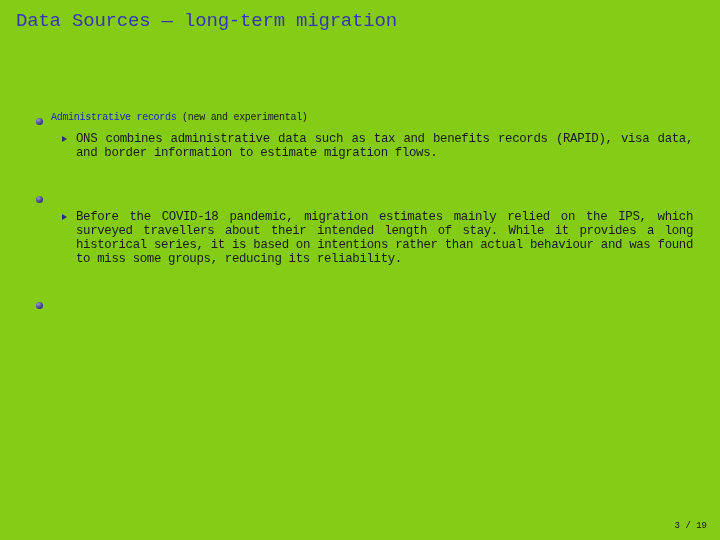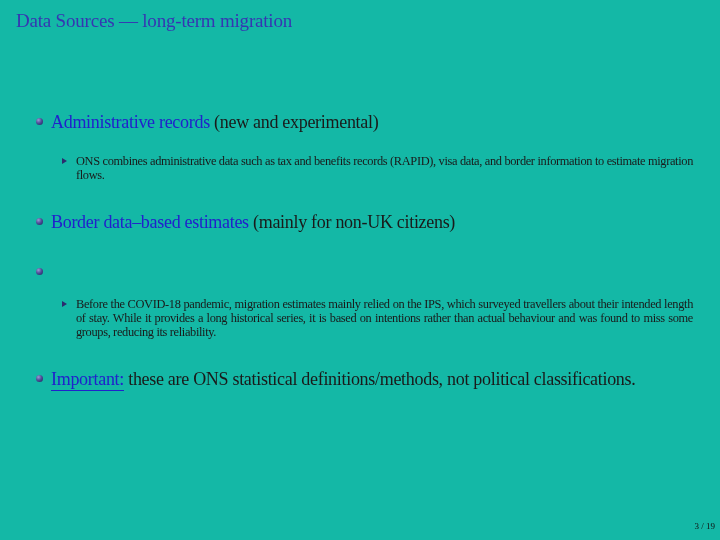--- a/index.html
+++ b/index.html
@@ -4,23 +4,23 @@
 <style>
   html, body {
     margin: 0;
     padding: 0;
     background: #ffffff;
   }
   .slide {
     position: relative;
     width: 720px;
     height: 540px;
-    background: #14b8a6;
+    background: #84cc16;
     overflow: hidden;
-    font-family: Liberation Serif, serif;
+    font-family: Liberation Mono, monospace;
   }
   .slide-title {
     position: absolute;
     left: 16px;
     top: 10px;
     font-size: 19px;
     letter-spacing: -0.2px;
     color: #3636b2;
   }
   .content {
@@ -39,36 +39,36 @@
   .ball {
     flex: 0 0 auto;
     width: 7px;
     height: 7px;
     border-radius: 50%;
     background: radial-gradient(circle at 35% 30%, #9a9ad2 0%, #50509a 45%, #1d1d58 100%);
     margin-top: 5px;
     margin-right: 8px;
   }
   .item-text {
-    font-size: 18px;
+    font-size: 10px;
     letter-spacing: -0.3px;
     line-height: 1.05;
     color: #1a1a1a;
   }
   .item-heading {
     color: #2121cc;
   }
   .item-heading.underlined {
     border-bottom: 1.3px solid #2121cc;
     padding-bottom: 1px;
   }
   .subitem-row {
     display: flex;
     align-items: flex-start;
-    margin-top: 22px;
+    margin-top: 7px;
     margin-left: 26px;
   }
   .tri {
     flex: 0 0 auto;
     width: 0;
     height: 0;
     border-top: 3.5px solid transparent;
     border-bottom: 3.5px solid transparent;
     border-left: 5.5px solid #2c2c6e;
     margin-top: 4px;
@@ -77,21 +77,21 @@
   .subitem-text {
     font-size: 12.4px;
     letter-spacing: -0.35px;
     line-height: 1.13;
     color: #1a1a1a;
     text-align: justify;
     width: 617px;
   }
   .page-number {
     position: absolute;
-    right: 5px;
+    right: 13px;
     bottom: 9px;
     font-size: 9px;
     color: #111111;
   }
 </style>
 </head>
 <body>
 
 <div class="slide">
 
@@ -104,40 +104,35 @@
         <span class="ball"></span>
         <span class="item-text"><span class="item-heading">Administrative records</span><span> (new and experimental)</span></span>
       </div>
       <div class="subitem-row">
         <span class="tri"></span>
         <span class="subitem-text">ONS combines administrative data such as tax and benefits records (RAPID), visa data, and border information to estimate migration flows.</span>
       </div>
     </div>
 
     <div class="group">
-      <div class="item-row">
-        <span class="ball"></span>
-        <span class="item-text"><span class="item-heading">Border data–based estimates</span><span> (mainly for non-UK citizens)</span></span>
-      </div>
     </div>
 
     <div class="group">
       <div class="item-row">
         <span class="ball"></span>
       </div>
       <div class="subitem-row">
         <span class="tri"></span>
         <span class="subitem-text">Before the COVID-18 pandemic, migration estimates mainly relied on the IPS, which surveyed travellers about their intended length of stay. While it provides a long historical series, it is based on intentions rather than actual behaviour and was found to miss some groups, reducing its reliability.</span>
       </div>
     </div>
 
     <div class="group">
       <div class="item-row">
         <span class="ball"></span>
-        <span class="item-text"><span class="item-heading underlined">Important:</span><span> these are ONS statistical definitions/methods, not political classifications.</span></span>
       </div>
     </div>
 
   </div>
 
   <div class="page-number">3 / 19</div>
 
 </div>
 
 </body></html>

